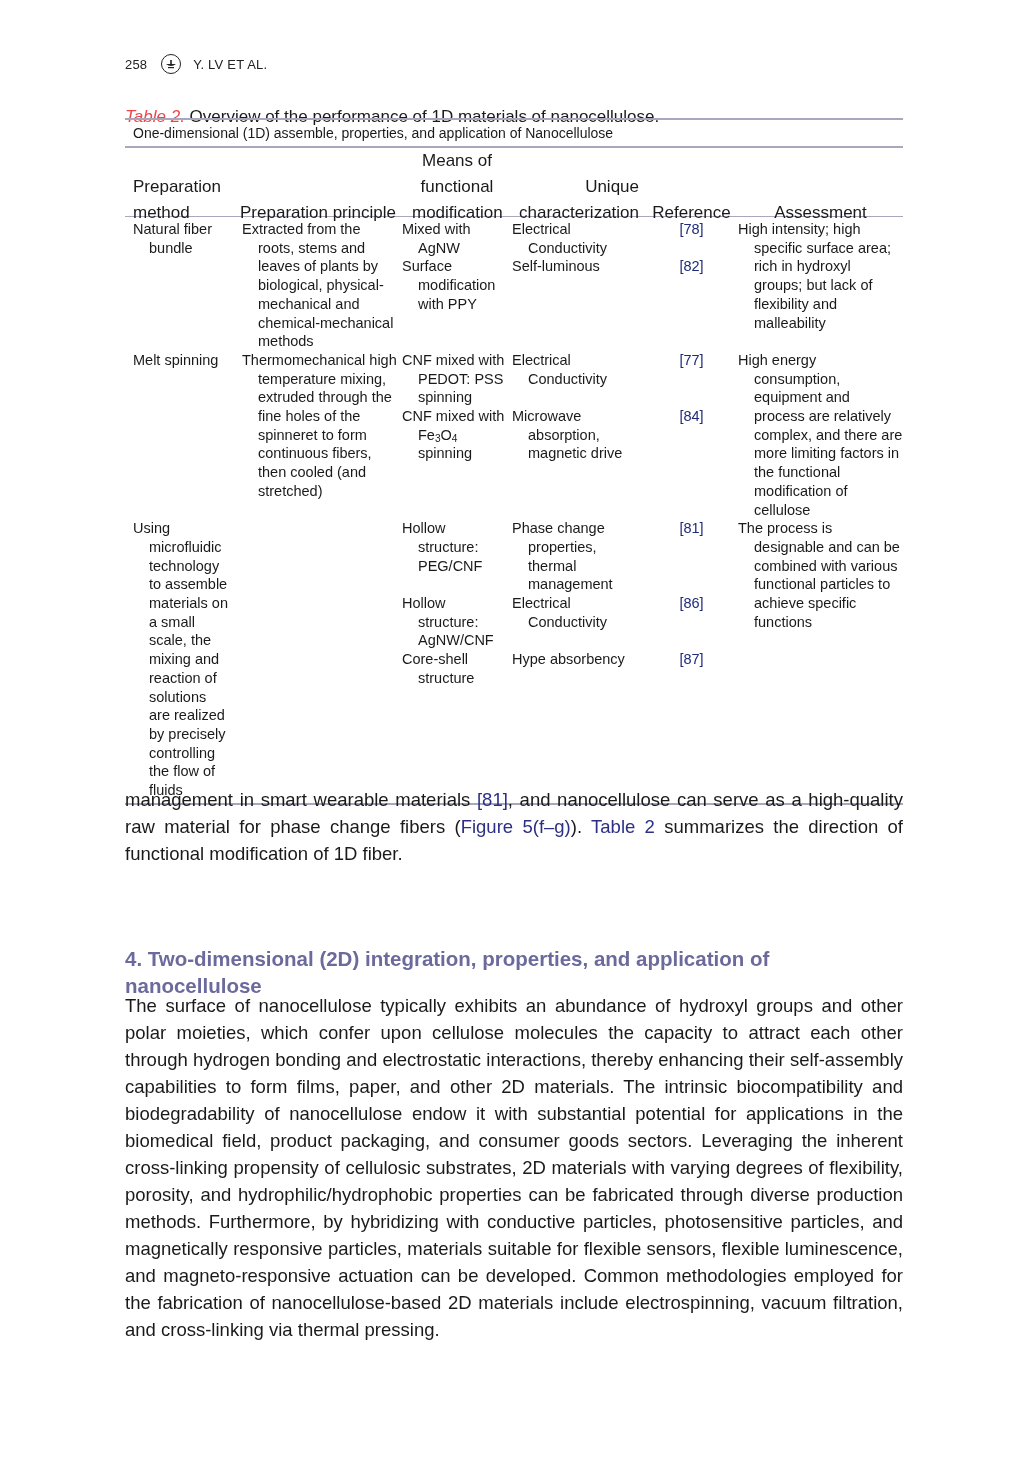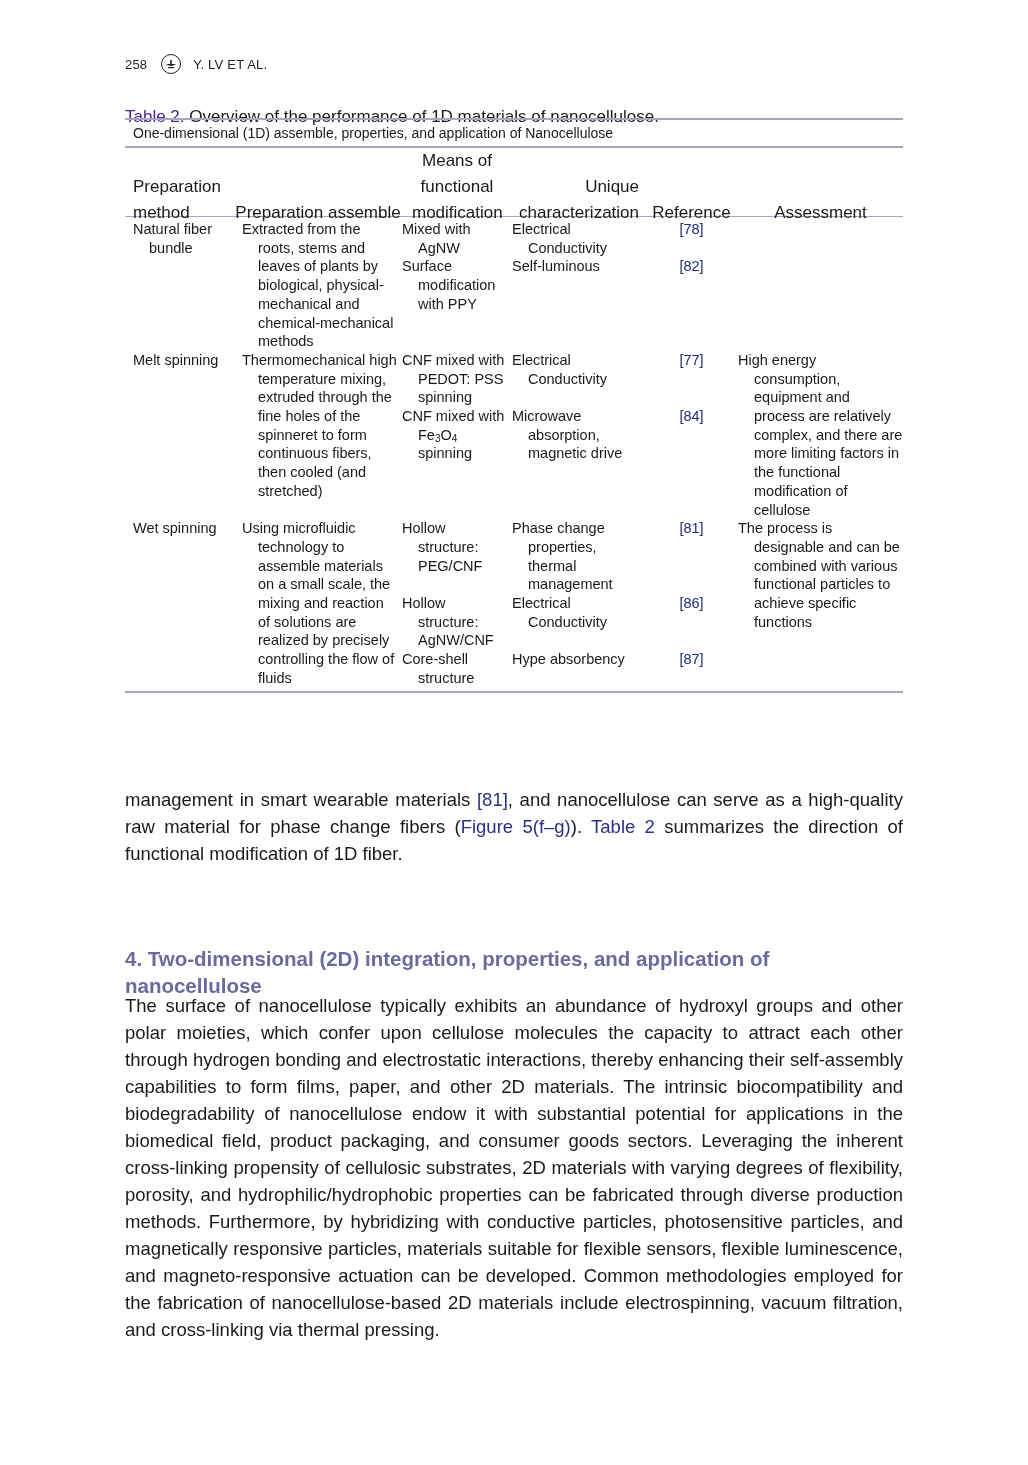--- a/index.html
+++ b/index.html
@@ -8,21 +8,21 @@
 
   .running-head { position: absolute; left: 125px; top: 54px; font-size: 13px; color: #222;
                   display: flex; align-items: center; letter-spacing: 0.2px; }
   .running-head .pno { margin-right: 14px; }
   .running-head .logo { width: 20px; height: 20px; border: 1.4px solid #222; border-radius: 50%;
                         box-sizing: border-box; display: inline-flex; align-items: center; justify-content: center;
                         margin-right: 12px; }
   .running-head .logo svg { display:block; }
 
   .table-caption { position: absolute; left: 125px; top: 107px; font-size: 17px; color: #1a1a1a; }
-  .table-caption .lab { color: #4c1d95; }
+  .table-caption .lab { color: #ef4444; font-style: italic; }
 
   .tbl { position: absolute; left: 125px; top: 118px; width: 778px; }
   .rule-thick { height: 2px; background: #a7a7bd; }
   .tbl .group-head { font-size: 14px; padding: 5px 0 5px 8px; color: #1a1a1a; height: 16px; line-height: 16px; }
   .rule-thin { height: 1.5px; background: #a7a7bd; }
 
   .cols { display: grid; grid-template-columns: 109px 168px 110px 133px 93px 165px; }
   .thead { height: 68px; align-items: end; padding-bottom: 3px; box-sizing: border-box; }
   .thead > div { font-size: 17px; line-height: 26px; }
   .thead .c1 { padding-left: 8px; text-align: left; }
@@ -67,21 +67,21 @@
   <span class="lab">Table 2.</span><span> Overview of the performance of 1D materials of nanocellulose.</span>
 </div>
 
 <div class="tbl">
   <div class="rule-thick"></div>
   <div class="group-head">One-dimensional (1D) assemble, properties, and application of Nanocellulose</div>
   <div class="rule-thin"></div>
 
   <div class="cols thead">
     <div class="c1" style="width:90px">Preparation method</div>
-    <div class="c2">Preparation assemble</div>
+    <div class="c2">Preparation principle</div>
     <div class="c3" style="padding:0 10px">Means of functional modification</div>
     <div class="c4" style="padding:0 6px">Unique characterization</div>
     <div class="c5">Reference</div>
     <div class="c6">Assessment</div>
   </div>
   <div class="rule-thin"></div>
 
   <div class="tbody">
 
     <div class="row">
@@ -92,20 +92,21 @@
           <div class="hang" style="padding-left:16px; padding-right:4px">Mixed with AgNW</div>
           <div class="hang" style="padding-left:16px">Electrical Conductivity</div>
           <div class="ref" style="padding-left:0px">[78]</div>
         </div>
         <div class="sub">
           <div class="hang" style="padding-left:16px; padding-right:4px">Surface modification with PPY</div>
           <div class="hang" style="padding-left:16px">Self-luminous</div>
           <div class="ref">[82]</div>
         </div>
       </div>
+      <div class="hang" style="padding-left:16px">High intensity; high specific surface area; rich in hydroxyl groups; but lack of flexibility and malleability</div>
     </div>
 
     <div class="row">
       <div class="cell">Melt spinning</div>
       <div class="cell hang" style="padding-left:24px; padding-right:4px">Thermomechanical high temperature mixing, extruded through the fine holes of the spinneret to form continuous fibers, then cooled (and stretched)</div>
       <div style="grid-column: 3 / span 3;">
         <div class="sub">
           <div class="hang" style="padding-left:16px; padding-right:2px">CNF mixed with PEDOT: PSS spinning</div>
           <div class="hang" style="padding-left:16px">Electrical Conductivity</div>
           <div class="ref">[77]</div>
@@ -113,21 +114,20 @@
         <div class="sub">
           <div class="hang" style="padding-left:16px; padding-right:2px"><span>CNF mixed with Fe</span><sub>3</sub><span>O</span><sub>4</sub><span> spinning</span></div>
           <div class="hang" style="padding-left:16px">Microwave absorption, magnetic drive</div>
           <div class="ref">[84]</div>
         </div>
       </div>
       <div class="hang" style="padding-left:16px">High energy consumption, equipment and process are relatively complex, and there are more limiting factors in the functional modification of cellulose</div>
     </div>
 
     <div class="row">
-      <div class="cell">Wet spinning</div>
       <div class="cell hang" style="padding-left:24px; padding-right:4px">Using microfluidic technology to assemble materials on a small scale, the mixing and reaction of solutions are realized by precisely controlling the flow of fluids</div>
       <div style="grid-column: 3 / span 3;">
         <div class="sub">
           <div class="hang" style="padding-left:16px; padding-right:14px">Hollow structure: PEG/CNF</div>
           <div class="hang" style="padding-left:16px; padding-right:14px">Phase change properties, thermal management</div>
           <div class="ref">[81]</div>
         </div>
         <div class="sub">
           <div class="hang" style="padding-left:16px; padding-right:14px">Hollow structure: AgNW/CNF</div>
           <div class="hang" style="padding-left:16px">Electrical Conductivity</div>

